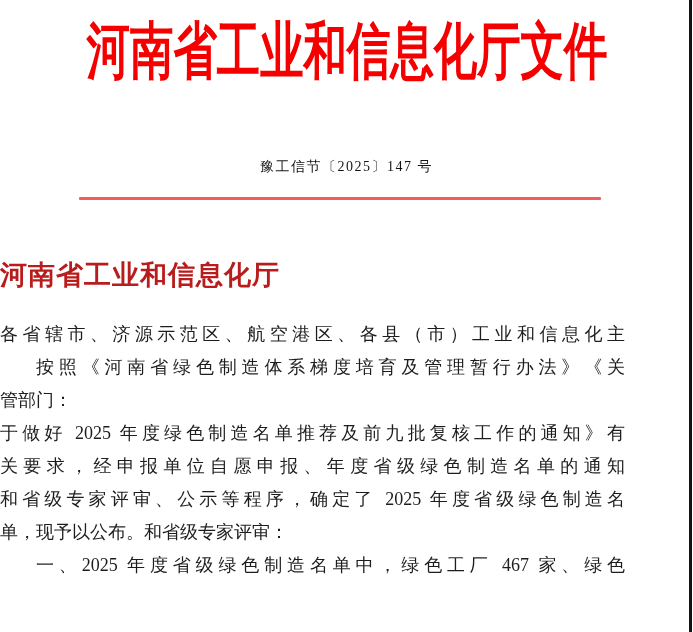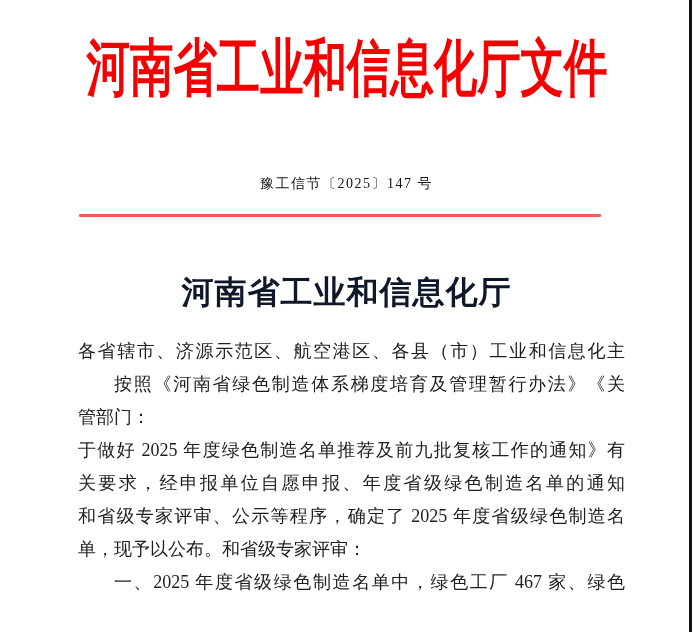--- a/index.html
+++ b/index.html
@@ -18,21 +18,21 @@
   }
   .right-border {
     position: absolute;
     top: 0;
     right: 1px;
     width: 3px;
     height: 632px;
     background: #141414;
   }
   .red-head {
-    margin-top: 26px;
+    margin-top: 9px;
     height: 84px;
     display: flex;
     align-items: center;
     justify-content: center;
   }
   .red-head-text {
     display: inline-block;
     white-space: nowrap;
     font-size: 62px;
     font-weight: bold;
@@ -55,30 +55,29 @@
     margin-left: 79px;
     width: 522px;
     height: 3px;
     background: #f15c5c;
     border-radius: 1px;
   }
   .notice-title {
     margin-top: 56px;
   }
   .notice-title .t-line {
-    text-align: center;
-    font-size: 32px;
+    text-align: left;
+    font-size: 27px;
     font-weight: bold;
     line-height: 38px;
-    color: #0f172a;
+    color: #b91c1c;
     letter-spacing: 1px;
   }
   .body-text {
     margin-top: 24px;
-    padding-left: 78px;
     padding-right: 68px;
     font-size: 18px;
     line-height: 33px;
     color: #1d1d1d;
   }
   .body-text .line {
     white-space: normal;
   }
   .full {
     text-align: justify;

